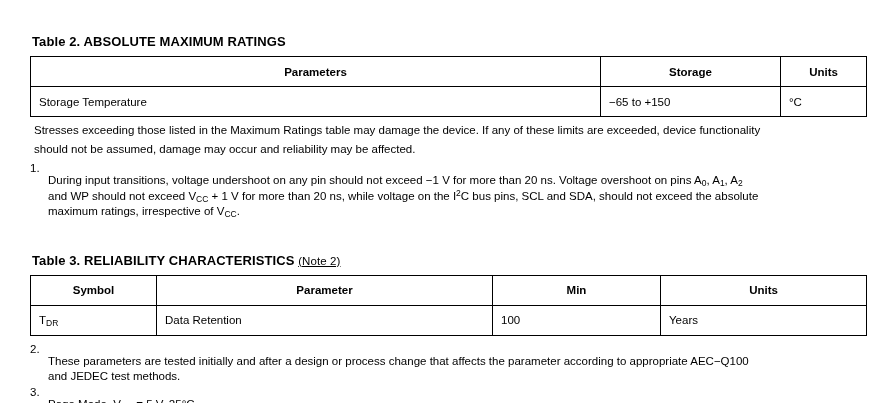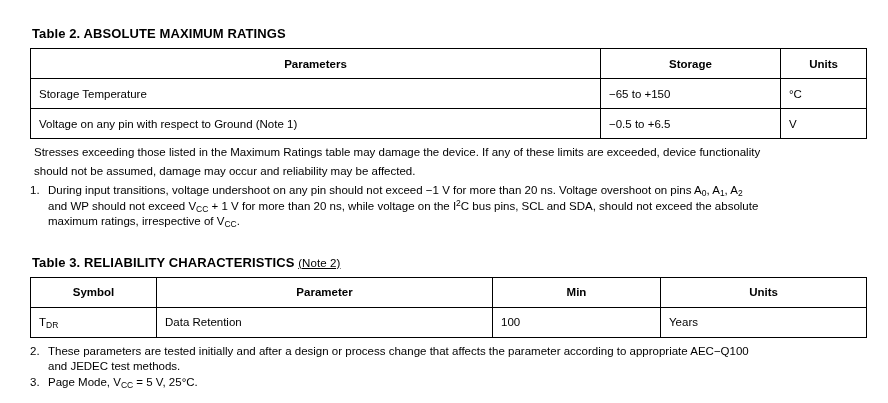--- a/index.html
+++ b/index.html
@@ -18,21 +18,21 @@
   .page {
     position: relative;
     width: 888px;
     height: 403px;
     box-sizing: border-box;
     padding: 22px 18px 0 28px;
   }
   .table-title {
     font-weight: bold;
     font-size: 13px;
-    margin: 4px 0 7px 2px;
+    margin: 12px 0 7px 2px;
     letter-spacing: 0.1px;
   }
   .table-title .note {
     font-weight: normal;
     font-size: 11.5px;
     text-decoration: underline;
   }
   table.doc {
     border-collapse: collapse;
     width: 836px;
@@ -64,20 +64,21 @@
   .numbered {
     display: flex;
     margin-top: 1px;
   }
   .numbered .num {
     width: 18px;
     flex: 0 0 18px;
   }
   .numbered .body {
     flex: 1 1 auto;
+    margin-top: 12px;
   }
   sub {
     font-size: 8.5px;
     vertical-align: baseline;
     position: relative;
     top: 2px;
   }
   sup {
     font-size: 8.5px;
     vertical-align: baseline;
@@ -107,25 +108,20 @@
           <th>Parameters</th>
           <th>Storage</th>
           <th>Units</th>
         </tr>
       </thead>
       <tbody>
         <tr>
           <td>Storage Temperature</td>
           <td class="c-center">−65 to +150</td>
           <td class="c-center">°C</td>
-        </tr>
-        <tr>
-          <td>Voltage on any pin with respect to Ground (Note 1)</td>
-          <td class="c-center">−0.5 to +6.5</td>
-          <td class="c-center">V</td>
         </tr>
       </tbody>
     </table>
 
     <div class="notes">
       <p>Stresses exceeding those listed in the Maximum Ratings table may damage the device. If any of these limits are exceeded, device functionality</p>
       <p>should not be assumed, damage may occur and reliability may be affected.</p>
       <div class="numbered">
         <div class="num">1.</div>
         <div class="body">

